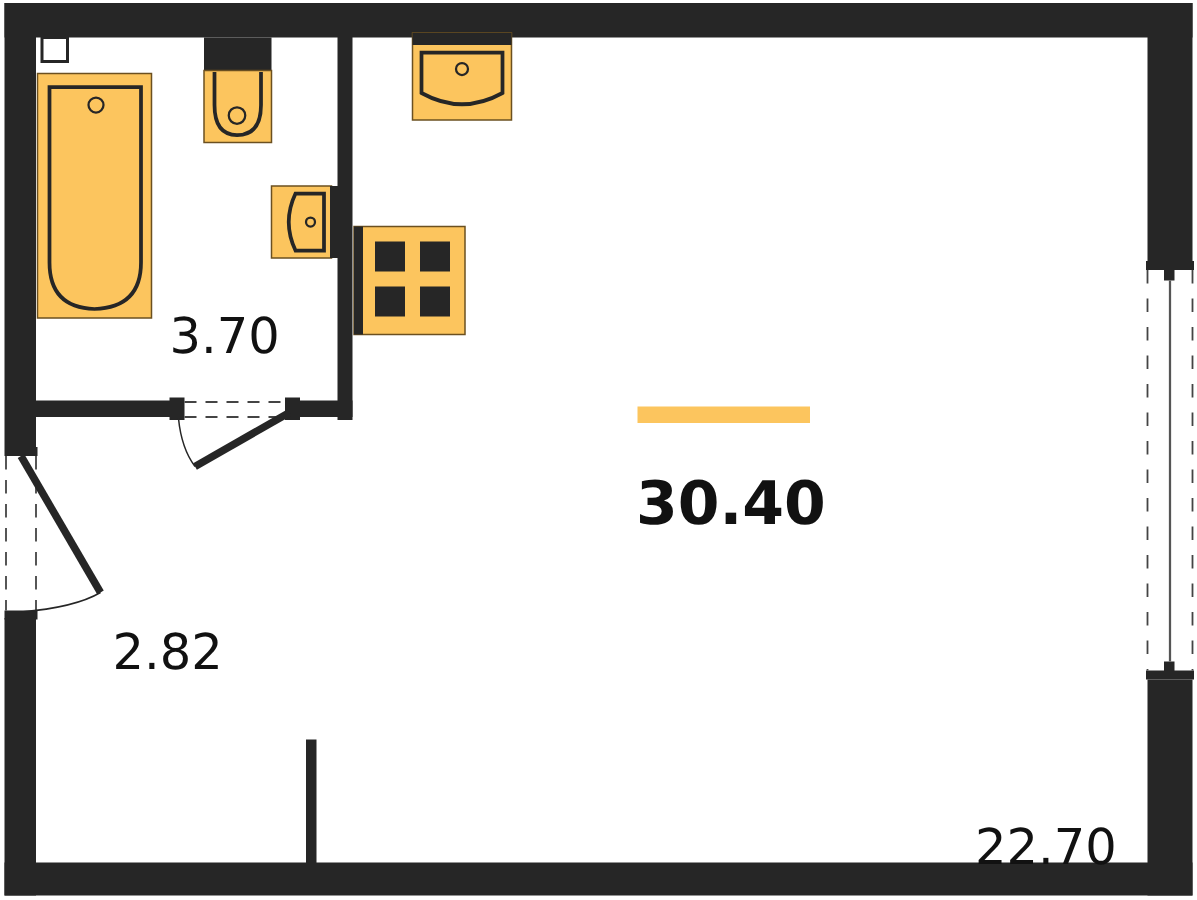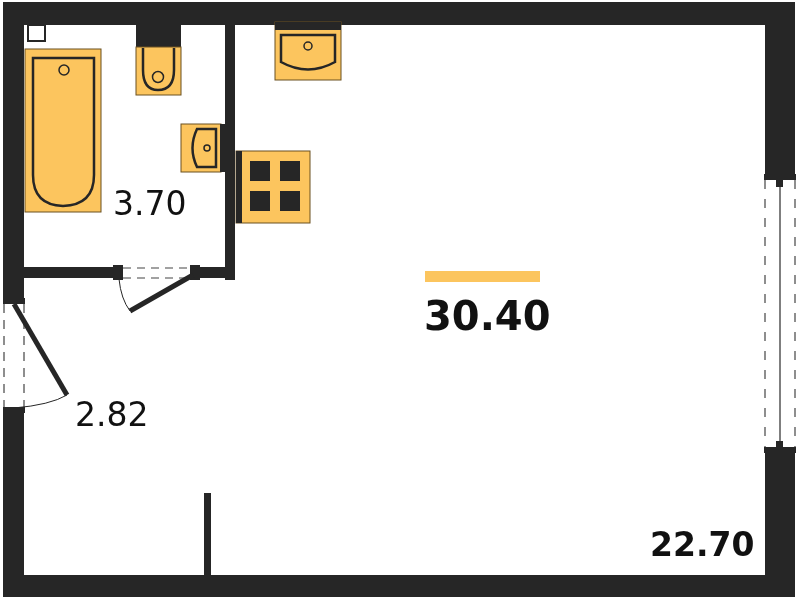--- a/index.html
+++ b/index.html
@@ -1,18 +1,18 @@
 <!DOCTYPE html>
 <html><head>
   <meta charset="utf-8">
   <style>
     html, body { margin: 0; padding: 0; background: #ffffff; }
     body { width: 798px; height: 600px; position: relative; overflow: hidden; font-family: "Liberation Sans", sans-serif; }
     .plan { position: absolute; left: 0; top: 0; width: 798px; height: 600px; }
-    .label { position: absolute; color: #111; font-family: "DejaVu Sans", sans-serif; }
+    .label { position: absolute; color: #111; font-family: "DejaVu Sans", sans-serif; margin-top: 20px; }
     .area-small { font-size: 33px; font-weight: normal; letter-spacing: 0px; }
     .area-main { font-size: 40px; font-weight: bold; }
   </style>
 </head>
 <body>
 
 <svg class="plan" viewBox="0 0 798 600" xmlns="http://www.w3.org/2000/svg">
 
   <g fill="#262626">
 
@@ -105,14 +105,14 @@
     <rect x="280" y="161" width="20" height="20" fill="#262626"></rect>
     <rect x="250" y="191" width="20" height="20" fill="#262626"></rect>
     <rect x="280" y="191" width="20" height="20" fill="#262626"></rect>
   </g>
 
   <rect x="425" y="271" width="115" height="11" fill="#FCC55E"></rect>
 </svg>
 
 <div class="label area-small" style="left:113px; top:184px;">3.70</div>
 <div class="label area-small" style="left:75px; top:395px;">2.82</div>
-<div class="label area-small" style="left:650px; top:525px;font-weight:bold;">22.70</div>
+<div class="label area-small" style="left:650px; top:525px;">22.70</div>
 <div class="label area-main" style="left:424px; top:293px;">30.40</div>
 
 </body></html>

